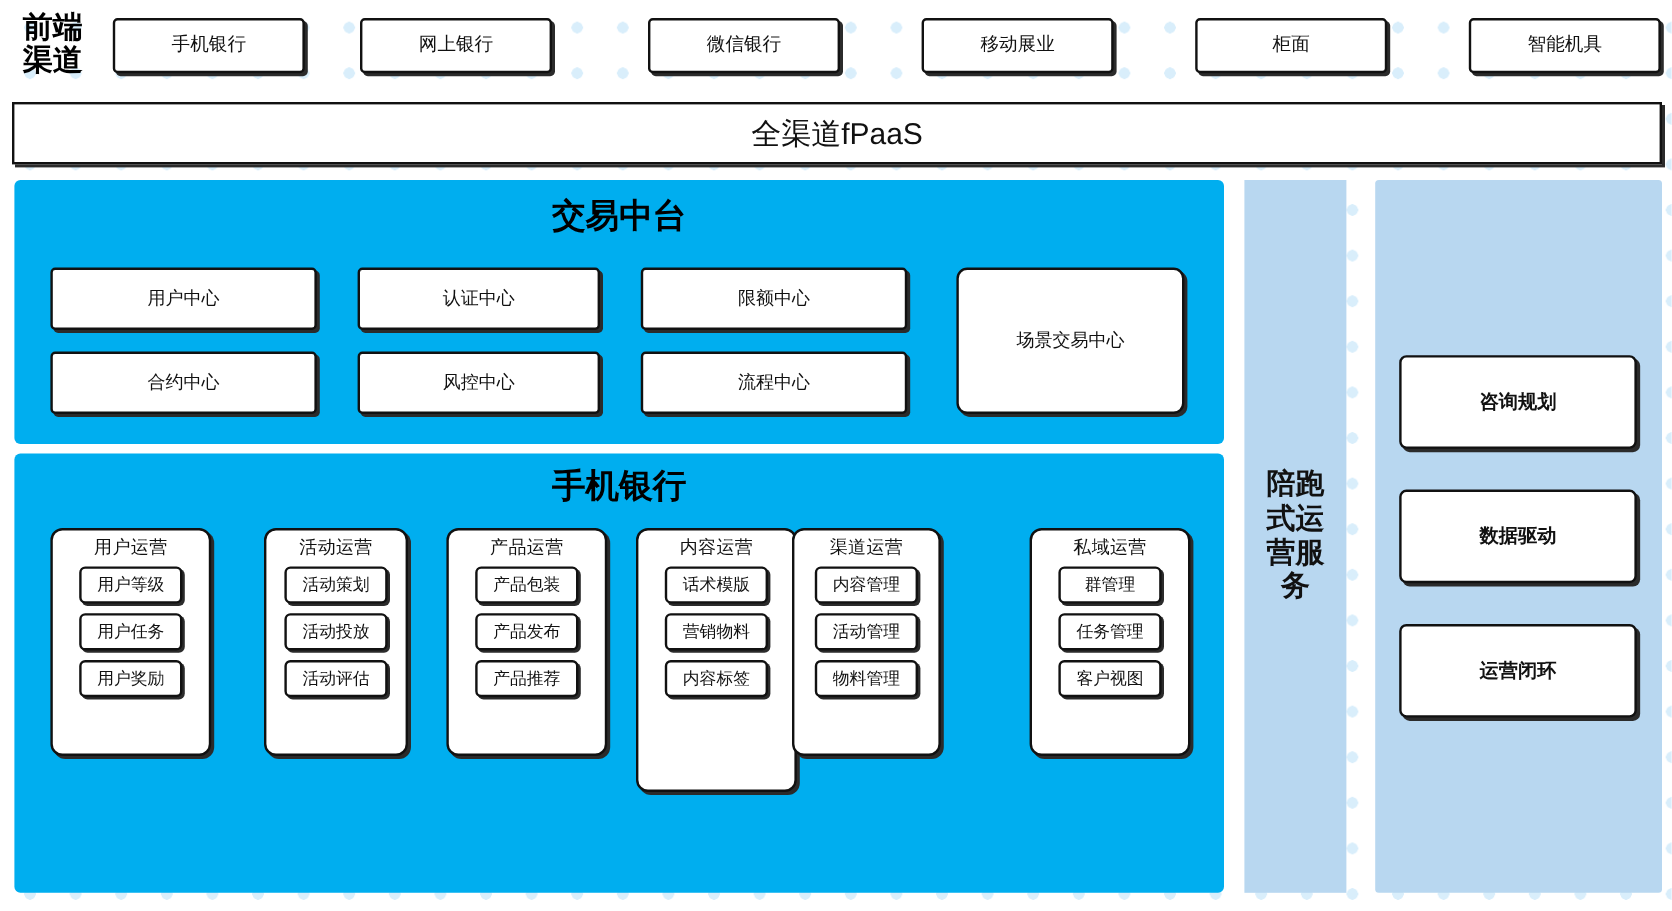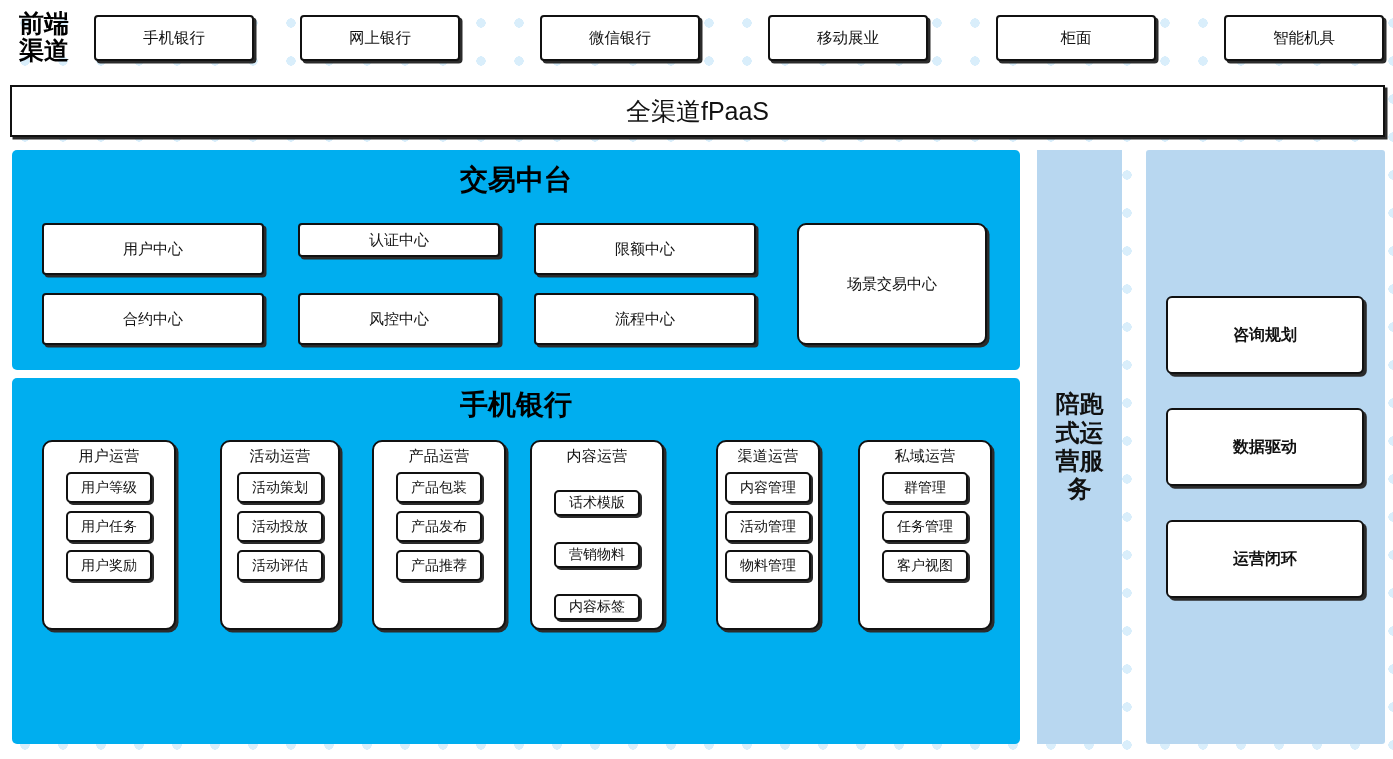--- a/index.html
+++ b/index.html
@@ -159,21 +159,21 @@
   <div class="abs" id="fpaas">
     <span>全渠道fPaaS</span>
   </div>
 
   <div class="abs cyan" id="trade-panel">
     <div class="panel-title" id="trade-title">交易中台</div>
     <div id="trade-boxes">
         <div class="abs card r4 trade-box" style="left: 30px; top: 73px; width: 222px; height: 52px;">
           <span>用户中心</span>
         </div>
-        <div class="abs card r4 trade-box" style="left: 286px; top: 73px; width: 202px; height: 34px;">
+        <div class="abs card r4 trade-box" style="left: 286px; top: 73px; width: 202px; height: 52px;">
           <span>认证中心</span>
         </div>
         <div class="abs card r4 trade-box" style="left: 522px; top: 73px; width: 222px; height: 52px;">
           <span>限额中心</span>
         </div>
         <div class="abs card r4 trade-box" style="left: 30px; top: 143px; width: 222px; height: 52px;">
           <span>合约中心</span>
         </div>
         <div class="abs card r4 trade-box" style="left: 286px; top: 143px; width: 202px; height: 52px;">
           <span>风控中心</span>
@@ -219,33 +219,33 @@
           <div class="ops-item">
             <span>产品包装</span>
           </div>
           <div class="ops-item">
             <span>产品发布</span>
           </div>
           <div class="ops-item">
             <span>产品推荐</span>
           </div>
         </div>
-        <div class="abs ops-col" style="left: 518px; top: 62px; width: 134px; height: 190px; gap: 18px;">
+        <div class="abs ops-col" style="left: 518px; top: 62px; width: 134px; height: 220px;">
           <div class="ops-col-title">内容运营</div>
           <div class="ops-item">
             <span>话术模版</span>
           </div>
           <div class="ops-item">
             <span>营销物料</span>
           </div>
           <div class="ops-item">
             <span>内容标签</span>
           </div>
         </div>
-        <div class="abs ops-col" style="left: 704px; top: 62px; width: 104px; height: 190px;">
+        <div class="abs ops-col" style="left: 648px; top: 62px; width: 124px; height: 190px;">
           <div class="ops-col-title">渠道运营</div>
           <div class="ops-item">
             <span>内容管理</span>
           </div>
           <div class="ops-item">
             <span>活动管理</span>
           </div>
           <div class="ops-item">
             <span>物料管理</span>
           </div>

